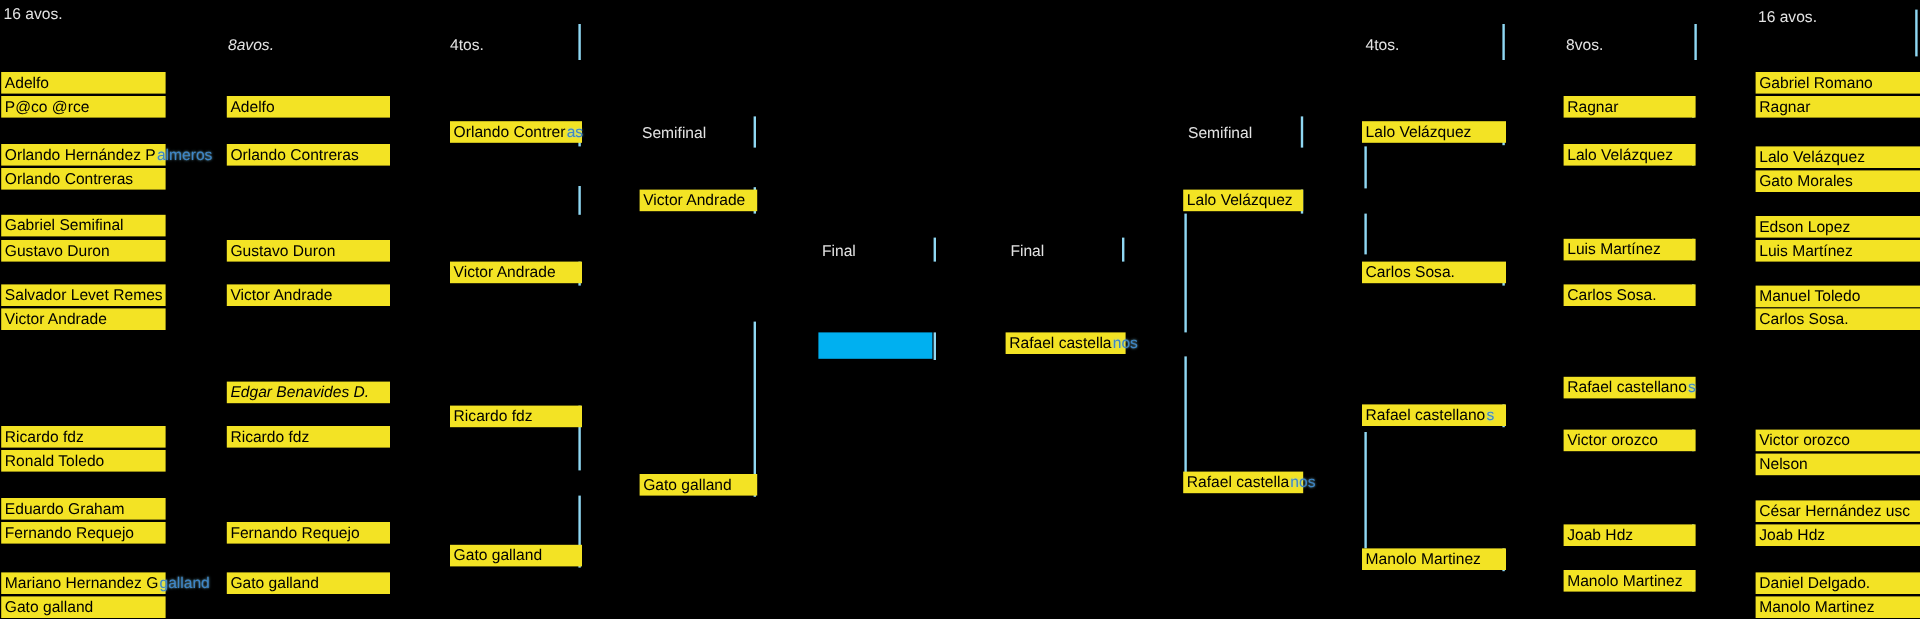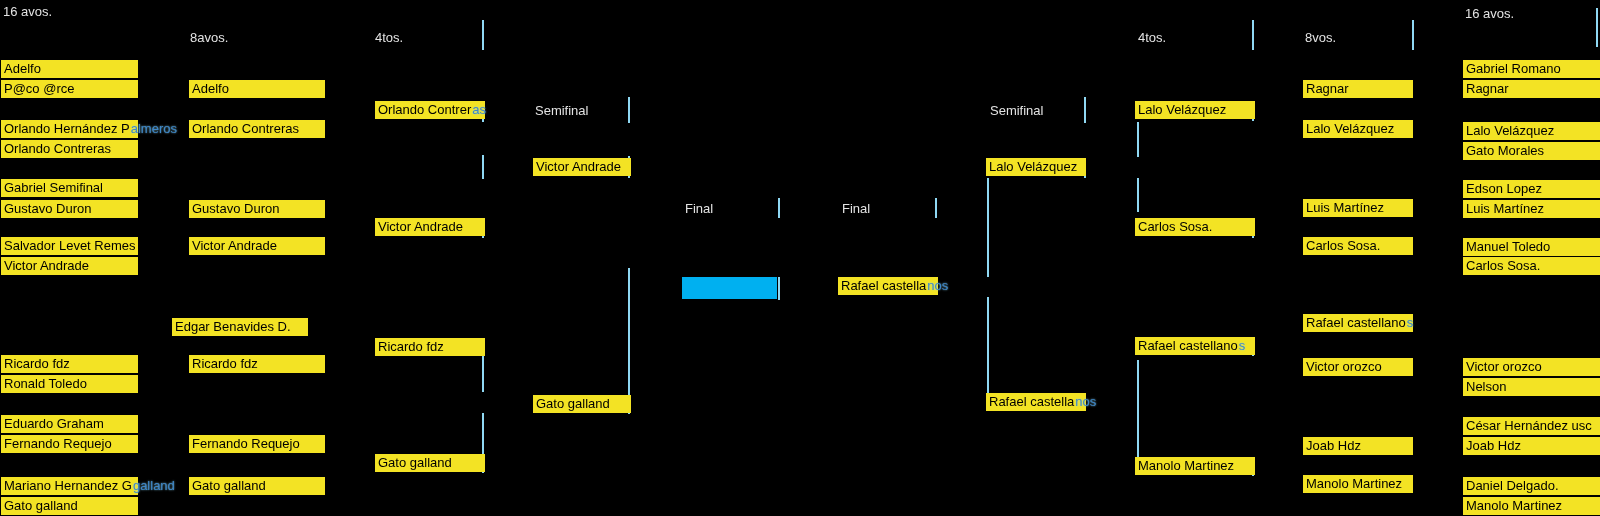--- a/index.html
+++ b/index.html
@@ -42,21 +42,21 @@
   .selected-cell{
     position:absolute;
     background:#00b0f0;
   }
 </style>
 </head>
 <body>
 
 <div id="bracket">
     <div class="round-label" style="left: 3px; top: 4px;">16 avos.</div>
-    <div class="round-label" style="left: 190px; top: 30px;">8avos.</div>
+    <div class="round-label" style="left: 190px; top: 30px; font-style: italic;">8avos.</div>
     <div class="round-label" style="left: 375px; top: 30px;">4tos.</div>
     <div class="round-label" style="left: 535px; top: 103px;">Semifinal</div>
     <div class="round-label" style="left: 685px; top: 201px;">Final</div>
     <div class="round-label" style="left: 842px; top: 201px;">Final</div>
     <div class="round-label" style="left: 990px; top: 103px;">Semifinal</div>
     <div class="round-label" style="left: 1138px; top: 30px;">4tos.</div>
     <div class="round-label" style="left: 1305px; top: 30px;">8vos.</div>
     <div class="round-label" style="left: 1465px; top: 6px;">16 avos.</div>
     <div class="connector" style="left: 482px; top: 20px; height: 30px;"></div>
     <div class="connector" style="left: 1252px; top: 20px; height: 30px;"></div>
@@ -102,21 +102,21 @@
     <div class="cell" style="left: 1px; top: 355px; width: 134px;"><span class="main">Ricardo fdz</span></div>
     <div class="cell" style="left: 1px; top: 375px; width: 134px;"><span class="main">Ronald Toledo</span></div>
     <div class="cell" style="left: 1px; top: 415px; width: 134px;"><span class="main">Eduardo Graham</span></div>
     <div class="cell" style="left: 1px; top: 435px; width: 134px;"><span class="main">Fernando Requejo</span></div>
     <div class="cell" style="left: 1px; top: 477px; width: 134px;"><span class="main">Mariano Hernandez G</span><span class="spill">galland</span></div>
     <div class="cell" style="left: 1px; top: 497px; width: 134px;"><span class="main">Gato galland</span></div>
     <div class="cell" style="left: 189px; top: 80px; width: 133px;"><span class="main">Adelfo</span></div>
     <div class="cell" style="left: 189px; top: 120px; width: 133px;"><span class="main">Orlando Contreras</span></div>
     <div class="cell" style="left: 189px; top: 200px; width: 133px;"><span class="main">Gustavo Duron</span></div>
     <div class="cell" style="left: 189px; top: 237px; width: 133px;"><span class="main">Victor Andrade</span></div>
-    <div class="cell" style="left: 172px; top: 318px; width: 133px;"><span class="main">Edgar Benavides D.</span></div>
+    <div class="cell" style="left: 189px; top: 318px; width: 133px; font-style: italic;"><span class="main">Edgar Benavides D.</span></div>
     <div class="cell" style="left: 189px; top: 355px; width: 133px;"><span class="main">Ricardo fdz</span></div>
     <div class="cell" style="left: 189px; top: 435px; width: 133px;"><span class="main">Fernando Requejo</span></div>
     <div class="cell" style="left: 189px; top: 477px; width: 133px;"><span class="main">Gato galland</span></div>
     <div class="cell" style="left: 375px; top: 101px; width: 107px;"><span class="main">Orlando Contrer</span><span class="spill">as</span></div>
     <div class="cell" style="left: 375px; top: 218px; width: 107px;"><span class="main">Victor Andrade</span></div>
     <div class="cell" style="left: 375px; top: 338px; width: 107px;"><span class="main">Ricardo fdz</span></div>
     <div class="cell" style="left: 375px; top: 454px; width: 107px;"><span class="main">Gato galland</span></div>
     <div class="cell" style="left: 533px; top: 158px; width: 95px;"><span class="main">Victor Andrade</span></div>
     <div class="cell" style="left: 533px; top: 395px; width: 95px;"><span class="main">Gato galland</span></div>
     <div class="cell" style="left: 838px; top: 277px; width: 97px;"><span class="main">Rafael castella</span><span class="spill">nos</span></div>

